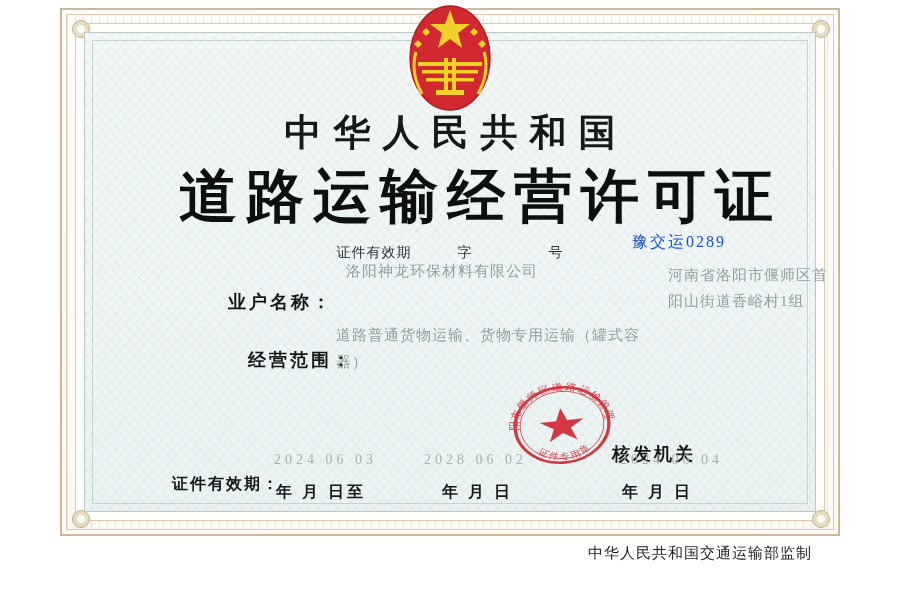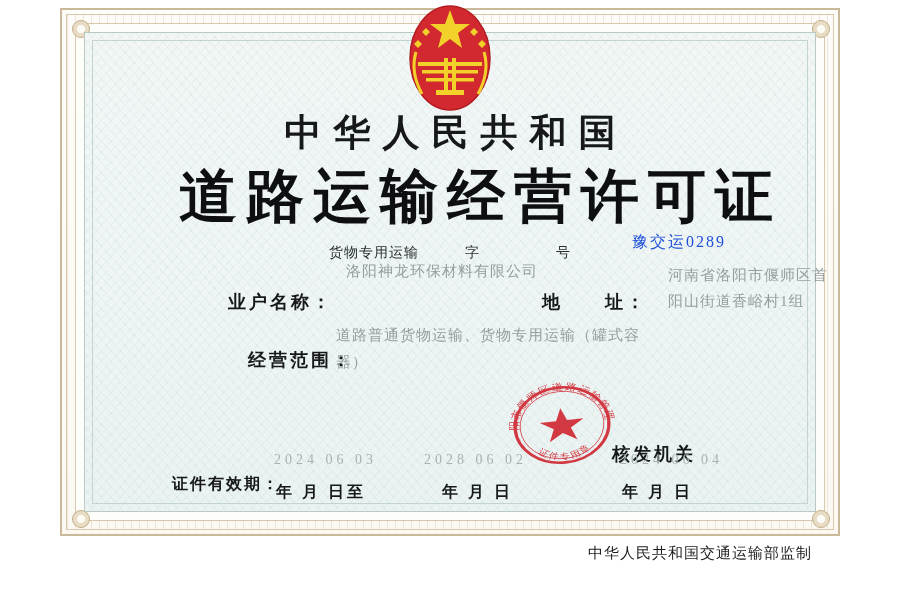--- a/index.html
+++ b/index.html
@@ -277,29 +277,28 @@
       <rect x="44" y="88" width="28" height="5" fill="#f2d22a"></rect>
     </svg>
   </div>
 
   <div class="title-1">中华人民共和国</div>
   <div class="title-2">道路运输经营许可证</div>
 
   <div class="faint-code">豫交运0289</div>
 
   <div class="serial-row">
-    <span>货物专用运输</span><span class="sp-a"></span><span>字</span><span class="sp-b"></span><span>号</span>
+    <span>证件有效期</span><span class="sp-a"></span><span>字</span><span class="sp-b"></span><span>号</span>
   </div>
 
   <div class="printed v-name">洛阳神龙环保材料有限公司</div>
   <div class="printed v-addr">河南省洛阳市偃师区首阳山街道香峪村1组</div>
   <div class="printed v-scope">道路普通货物运输、货物专用运输（罐式容器）</div>
 
   <div class="label l-name">业户名称：</div>
-  <div class="label l-addr">地　　址：</div>
   <div class="label l-scope">经营范围：</div>
   <div class="label l-issuer">核发机关</div>
   <div class="label l-valid">证件有效期：</div>
 
   <div class="date-grey d1">2024  06  03</div>
   <div class="date-grey d2">2028  06  02</div>
   <div class="date-grey d3">2024  06  04</div>
 
   <div class="date-fields f1">年 月 日至</div>
   <div class="date-fields f3">年 月 日</div>

